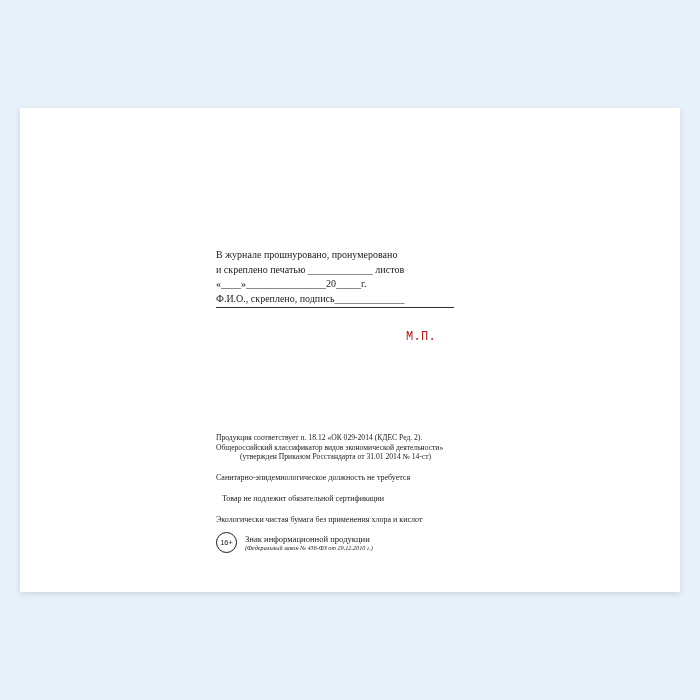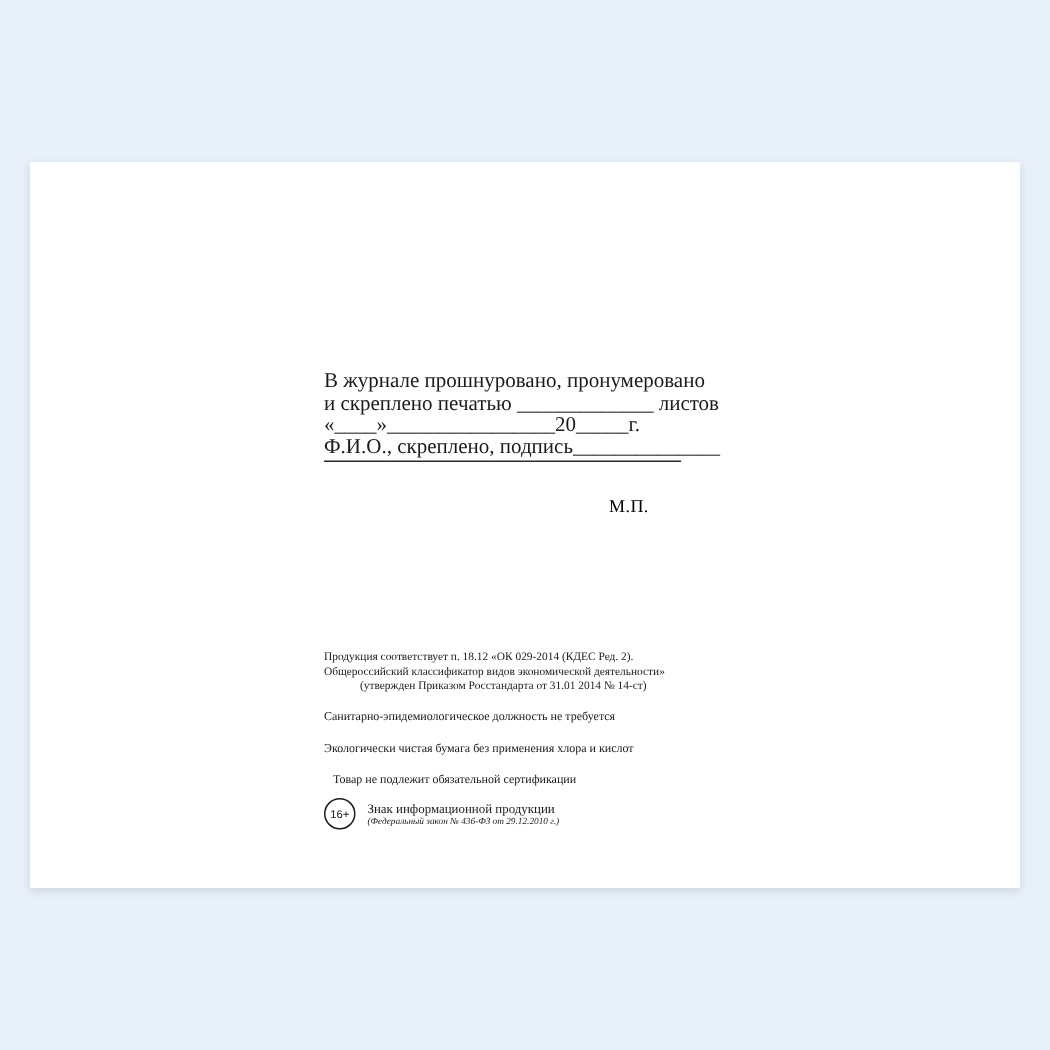--- a/index.html
+++ b/index.html
@@ -35,39 +35,40 @@
     height: 484px;
   }
 
   
   .cert-block {
     position: absolute;
     left: 196px;
     top: 140px;
     width: 260px;
     color: #1a1a1a;
-    font-size: 14px;
+    font-size: 10px;
     line-height: 14.5px;
   }
   .cert-block .line {
     white-space: nowrap;
   }
   .cert-rule {
     margin-top: 1px;
     border-bottom: 1px solid #2b2b2b;
     width: 238px;
     height: 0;
   }
   .mp {
     position: absolute;
     left: 386px;
     top: 222px;
     font-size: 12px;
-    color: #000000;
+    color: #b91c1c;
     letter-spacing: 0.3px;
+    font-family: Liberation Mono, monospace;
   }
 
   
   .legal-block {
     position: absolute;
     left: 196px;
     top: 325px;
     width: 300px;
     color: #1a1a1a;
   }
@@ -143,22 +144,22 @@
         <div class="cert-rule"></div>
       </div>
 
       <div class="mp">М.П.</div>
 
       <div class="legal-block">
         <div class="p1">Продукция соответствует п. 18.12 «ОК 029-2014 (КДЕС Ред. 2).</div>
         <div class="p1">Общероссийский классификатор видов экономической деятельности»</div>
         <div class="p1 ital">(утвержден Приказом Росстандарта от 31.01 2014 № 14-ст)</div>
         <div class="p2">Санитарно-эпидемиологическое должность не требуется</div>
+        <div class="p2 indent">Товар не подлежит обязательной сертификации</div>
         <div class="p2">Экологически чистая бумага без применения хлора и кислот</div>
-        <div class="p2 indent">Товар не подлежит обязательной сертификации</div>
       </div>
 
       <div class="age-row">
         <div class="age-badge">16+</div>
         <div class="age-text">
           <div class="t1">Знак информационной продукции</div>
           <div class="t2">(Федеральный закон № 436-ФЗ от 29.12.2010 г.)</div>
         </div>
       </div>
 

